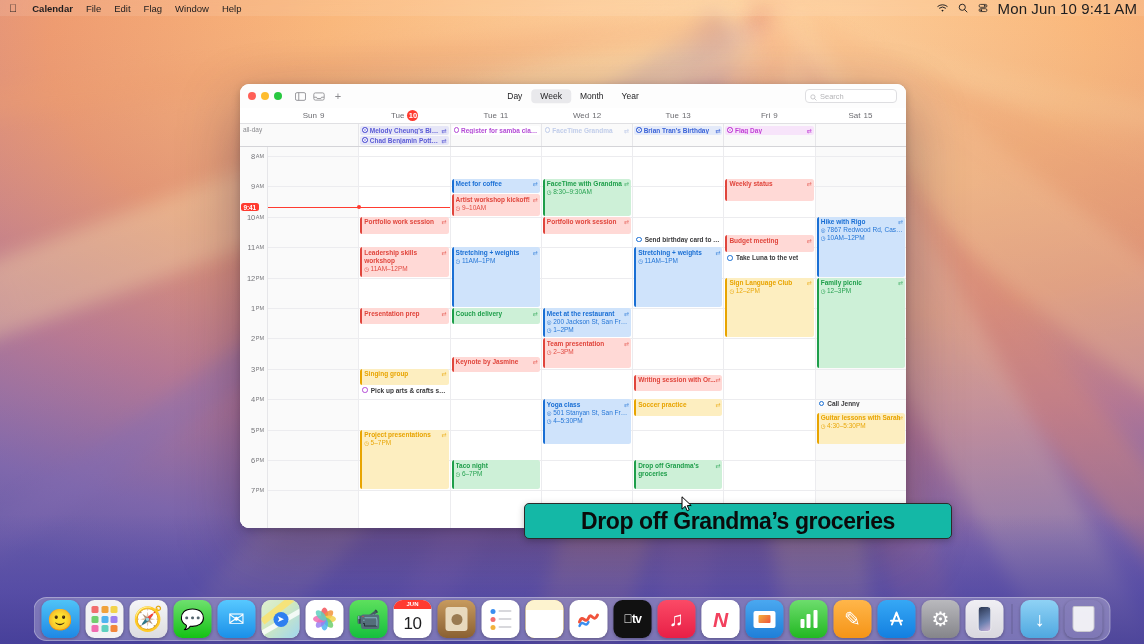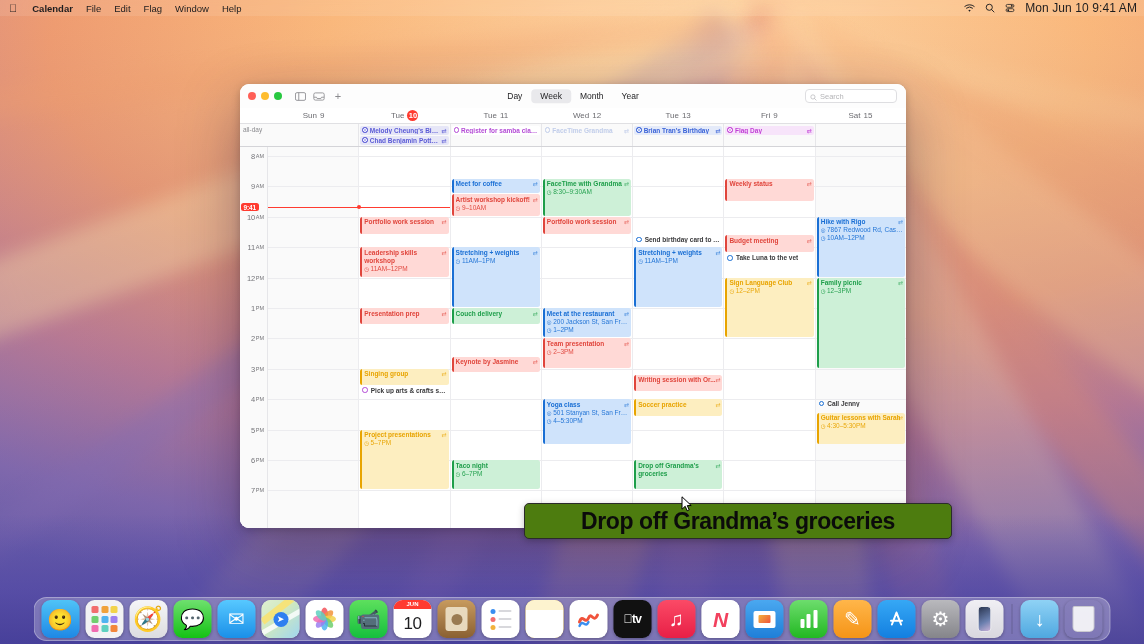--- a/index.html
+++ b/index.html
@@ -42,21 +42,21 @@
     background:rgba(255,255,255,.10);
     backdrop-filter:blur(22px);
     padding:0 7px 0 9px;
     font-size:9.5px; color:#1d1d1f;
   }
   #menubar .mb-left { display:flex; align-items:center; gap:13px; }
   #menubar .mb-right { margin-left:auto; display:flex; align-items:center; gap:10px; }
   #menubar .apple { font-size:11px; line-height:1; margin-right:2px; }
   #menubar .app { font-weight:bold; }
   #menubar .mi { cursor:default; }
-  #menubar .clock { font-size:12px; letter-spacing:.1px; }
+  #menubar .clock { font-size:15px; letter-spacing:.1px; }
   .mb-icon { display:inline-flex; align-items:center; }
 
   
   #calwin {
     position:absolute; left:240px; top:84px;
     width:666px; height:444px;
     background:#ffffff;
     border-radius:9px;
     box-shadow:0 22px 60px rgba(40,20,60,.42), 0 2px 8px rgba(0,0,0,.22);
     overflow:hidden;
@@ -220,21 +220,21 @@
     position:absolute; left:1px; z-index:8;
     background:#ff3b30; color:#fff; font-size:6.5px; font-weight:bold;
     border-radius:2.5px; padding:.5px 2.5px; transform:translateY(-50%);
     letter-spacing:-.1px;
   }
 
   
   #hovertip {
     position:absolute; left:524px; top:503px;
     width:428px; height:36px;
-    background:#4d7c0f;
+    background:#14b8a6;
     border:1.5px solid #2b2b2b;
     border-radius:5px;
     display:flex; align-items:center; justify-content:center;
     font-size:23px; font-weight:bold; color:#0b0b0b;
     letter-spacing:-.4px;
     z-index:60;
     box-shadow:0 2px 7px rgba(0,0,0,.25);
   }
   #cursor { position:absolute; left:681px; top:496px; z-index:61; }
 

